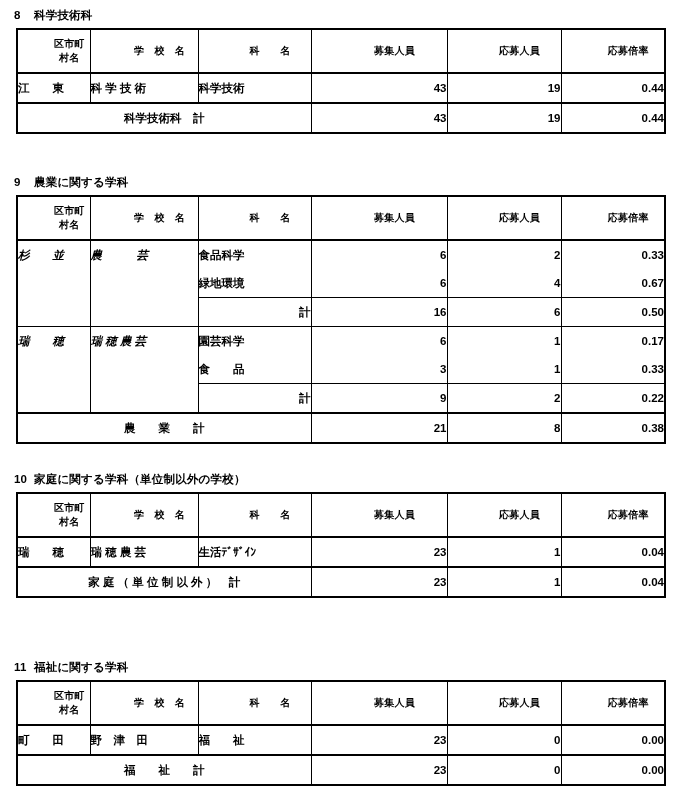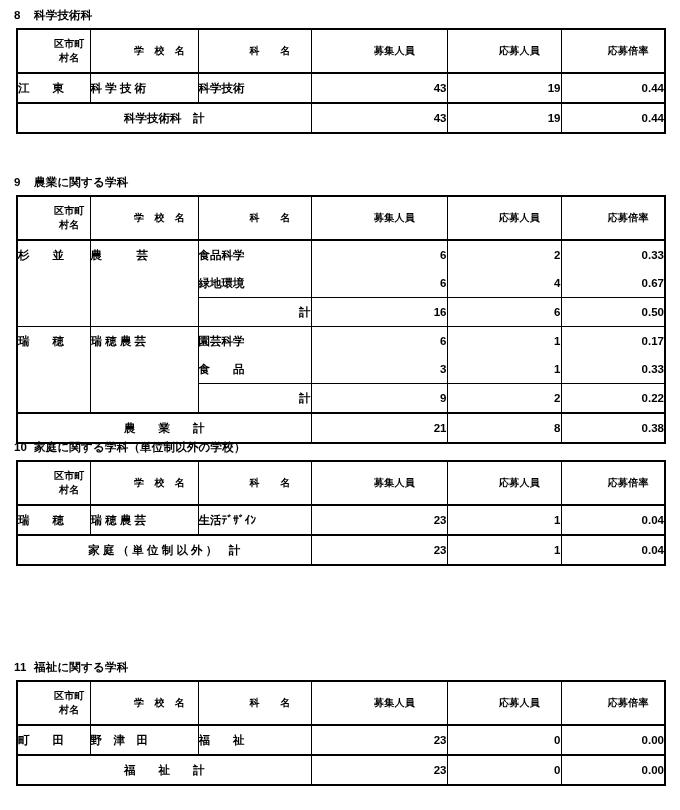--- a/index.html
+++ b/index.html
@@ -101,20 +101,21 @@
     padding-right: 5px;
     text-align: right;
     white-space: nowrap;
     margin-left: 48px;
   }
 
   
   td.grp {
     vertical-align: top;
     padding-top: 0;
+    font-style: italic;
   }
 
   
   td.subtotal {
     text-align: right;
     padding-right: 32px;
     white-space: nowrap;
   }
 
   
@@ -252,21 +253,21 @@
         <tr class="total">
           <td class="cell totalspan" colspan="3">農　　業　　計</td>
           <td class="cell num">21</td>
           <td class="cell num">8</td>
           <td class="cell num">0.38</td>
         </tr>
       </tbody>
     </table>
   </div>
 
-  <div class="section" style="top:440px;">
+  <div class="section" style="top:472px;">
     <div class="section-title">
       <span class="num">10</span><span class="ttl">家庭に関する学科（単位制以外の学校）</span>
     </div>
     <table class="gtable">
       <colgroup>
         <col class="c-city">
           <col class="c-school">
           <col class="c-sub">
           <col class="c-rec">
           <col class="c-app">

